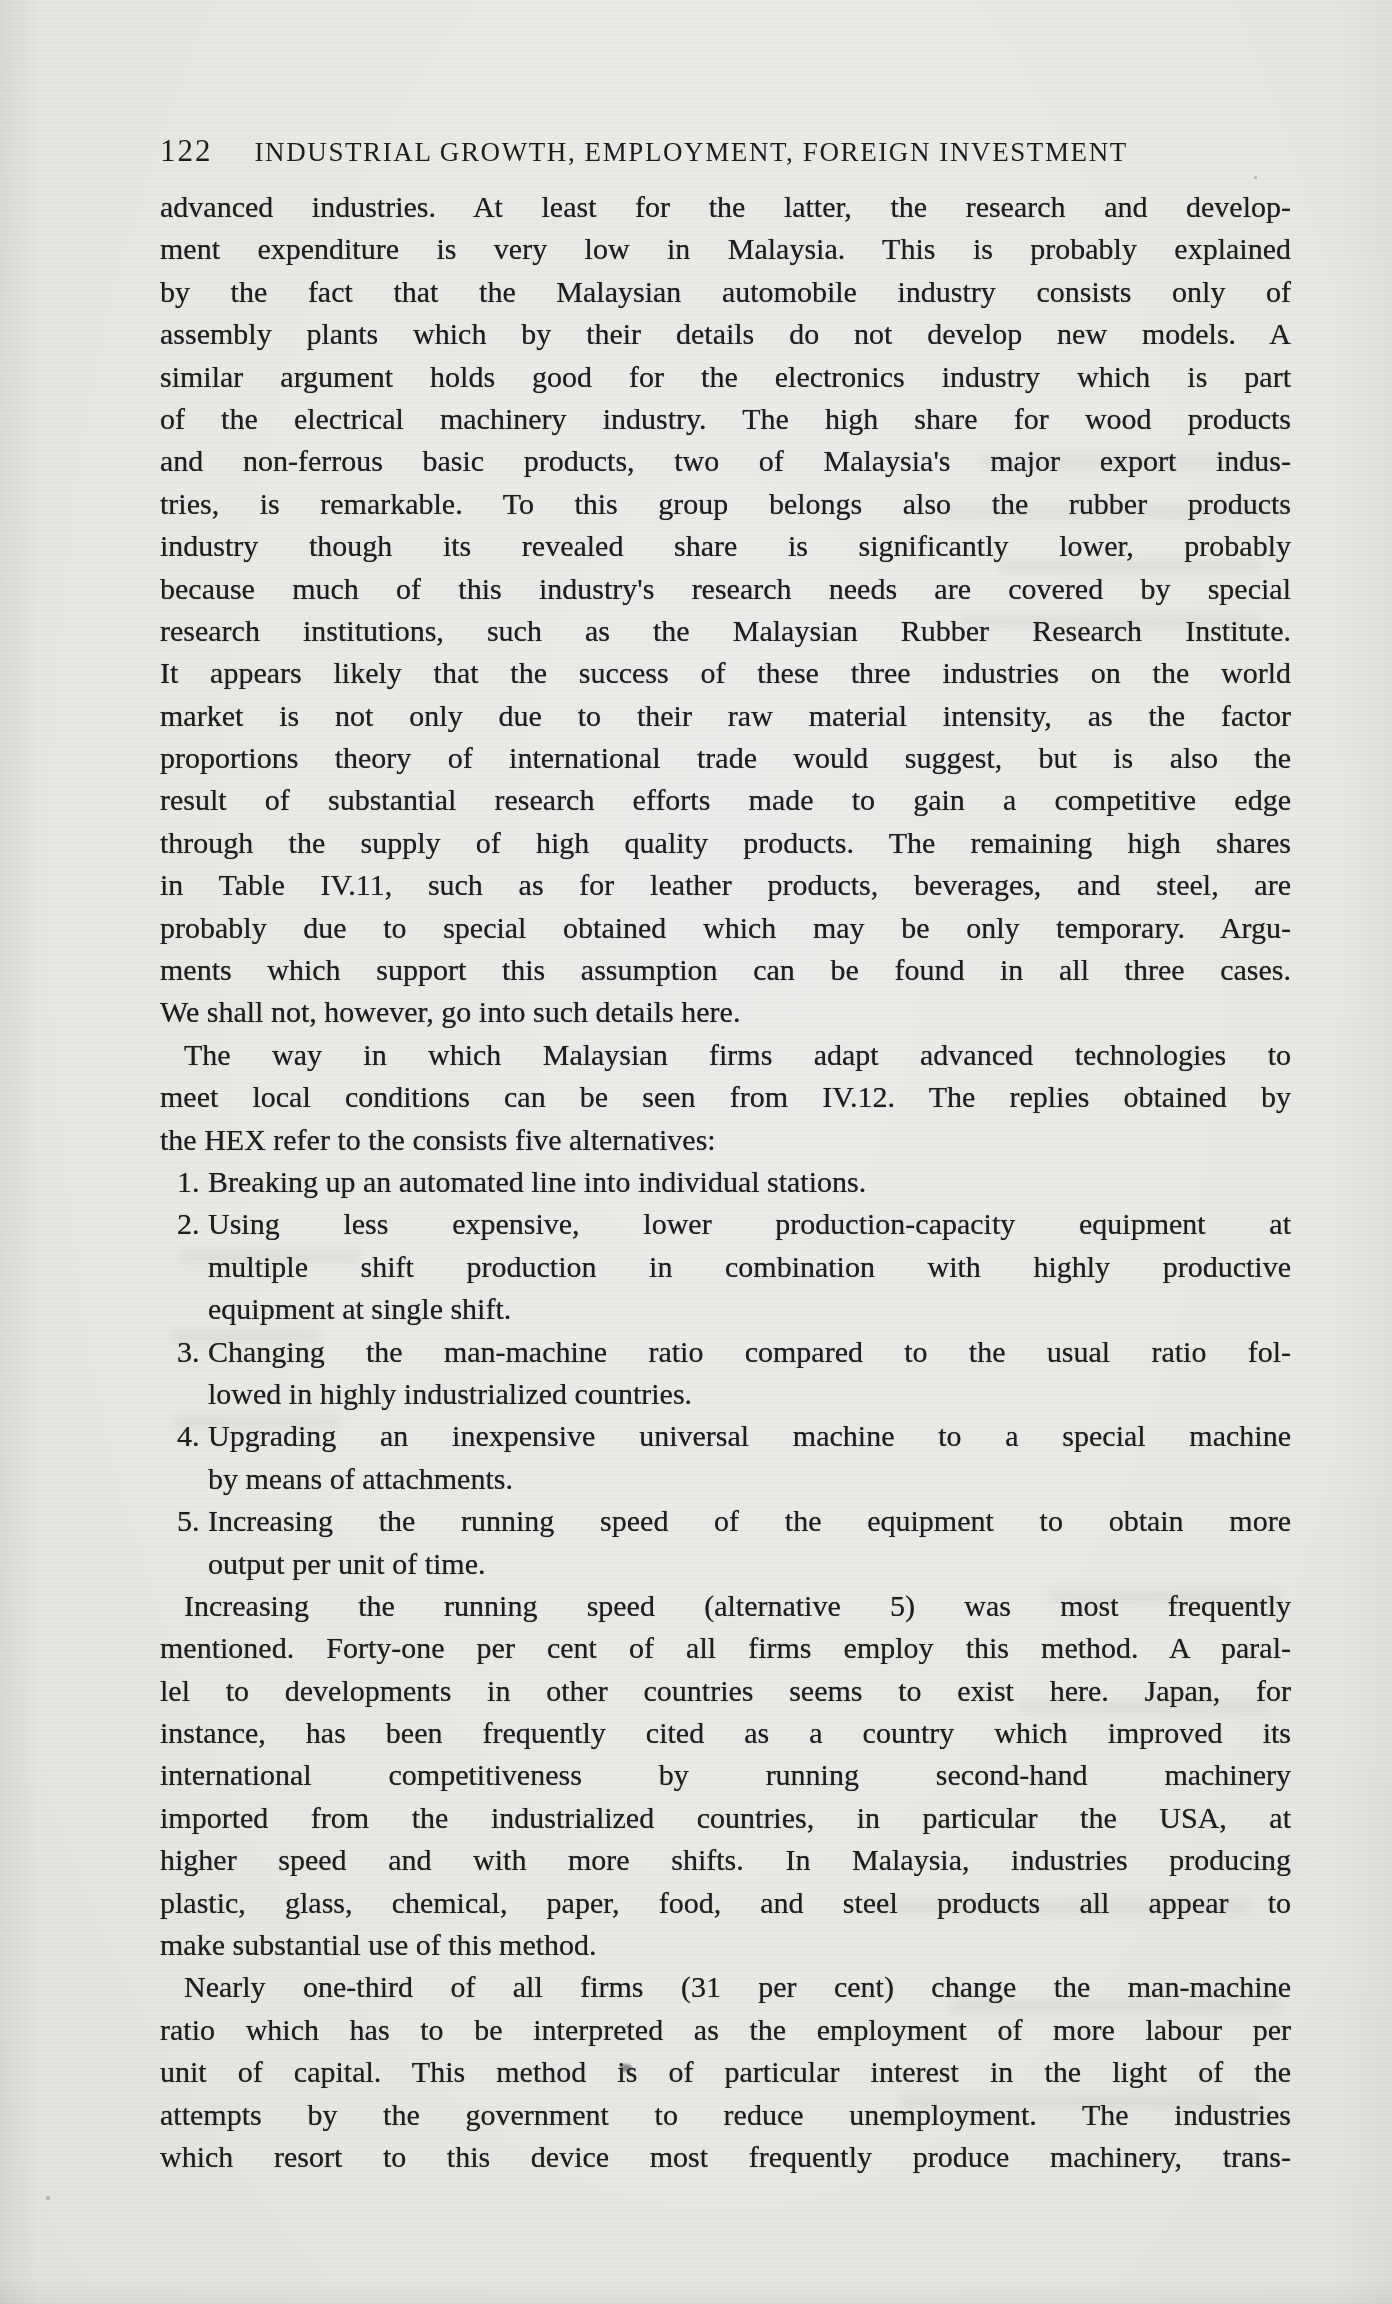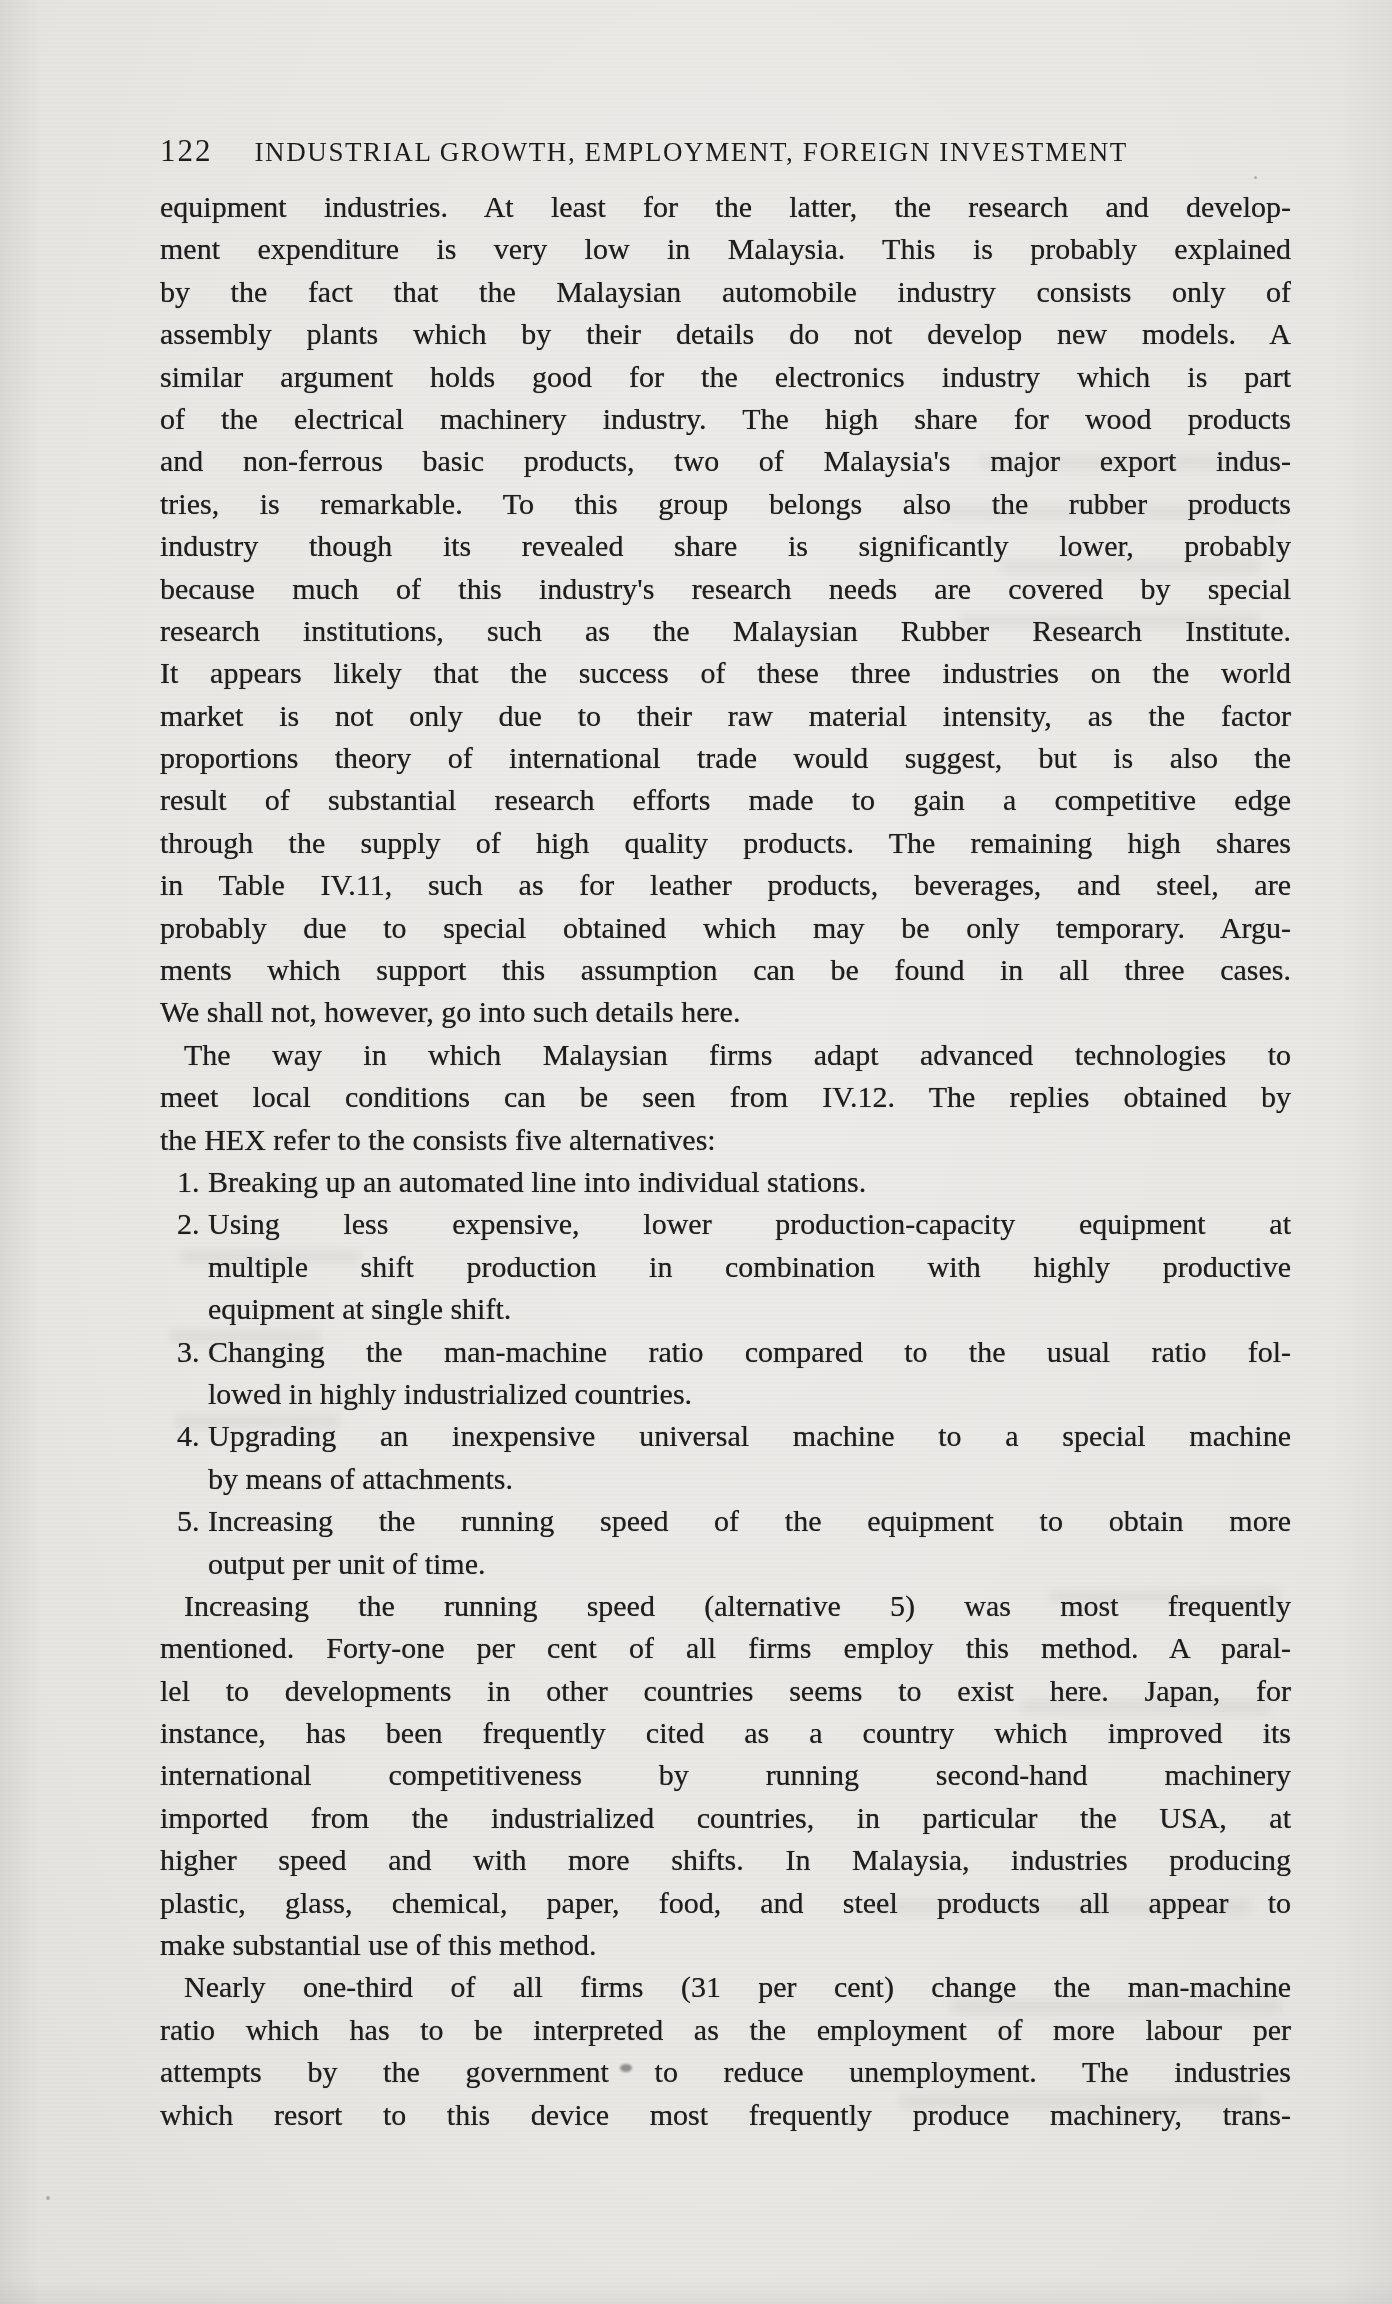--- a/index.html
+++ b/index.html
@@ -86,21 +86,21 @@
 <div class="ghost g12"></div>
 <div class="smudge"></div>
 <div class="speck s1"></div>
 <div class="speck s2"></div>
 
 <div class="header">
   <span class="pagenum">122</span><span class="runtitle">INDUSTRIAL GROWTH, EMPLOYMENT, FOREIGN INVESTMENT</span>
 </div>
 
 <div class="bodytext">
-    <div class="line j">equipment industries. At least for the latter, the research and develop-</div>
+    <div class="line j">advanced industries. At least for the latter, the research and develop-</div>
     <div class="line j">ment expenditure is very low in Malaysia. This is probably explained</div>
     <div class="line j">by the fact that the Malaysian automobile industry consists only of</div>
     <div class="line j">assembly plants which by their details do not develop new models. A</div>
     <div class="line j">similar argument holds good for the electronics industry which is part</div>
     <div class="line j">of the electrical machinery industry. The high share for wood products</div>
     <div class="line j">and non-ferrous basic products, two of Malaysia's major export indus-</div>
     <div class="line j">tries, is remarkable. To this group belongs also the rubber products</div>
     <div class="line j">industry though its revealed share is significantly lower, probably</div>
     <div class="line j">because much of this industry's research needs are covered by special</div>
     <div class="line j">research institutions, such as the Malaysian Rubber Research Institute.</div>
@@ -130,15 +130,16 @@
     <div class="line j">mentioned. Forty-one per cent of all firms employ this method. A paral-</div>
     <div class="line j">lel to developments in other countries seems to exist here. Japan, for</div>
     <div class="line j">instance, has been frequently cited as a country which improved its</div>
     <div class="line j">international competitiveness by running second-hand machinery</div>
     <div class="line j">imported from the industrialized countries, in particular the USA, at</div>
     <div class="line j">higher speed and with more shifts. In Malaysia, industries producing</div>
     <div class="line j">plastic, glass, chemical, paper, food, and steel products all appear to</div>
     <div class="line l">make substantial use of this method.</div>
     <div class="line indent j">Nearly one-third of all firms (31 per cent) change the man-machine</div>
     <div class="line j">ratio which has to be interpreted as the employment of more labour per</div>
+    <div class="line j">unit of capital. This method is of particular interest in the light of the</div>
     <div class="line j">attempts by the government to reduce unemployment. The industries</div>
     <div class="line j">which resort to this device most frequently produce machinery, trans-</div>
   </div>
 
 </body></html>

